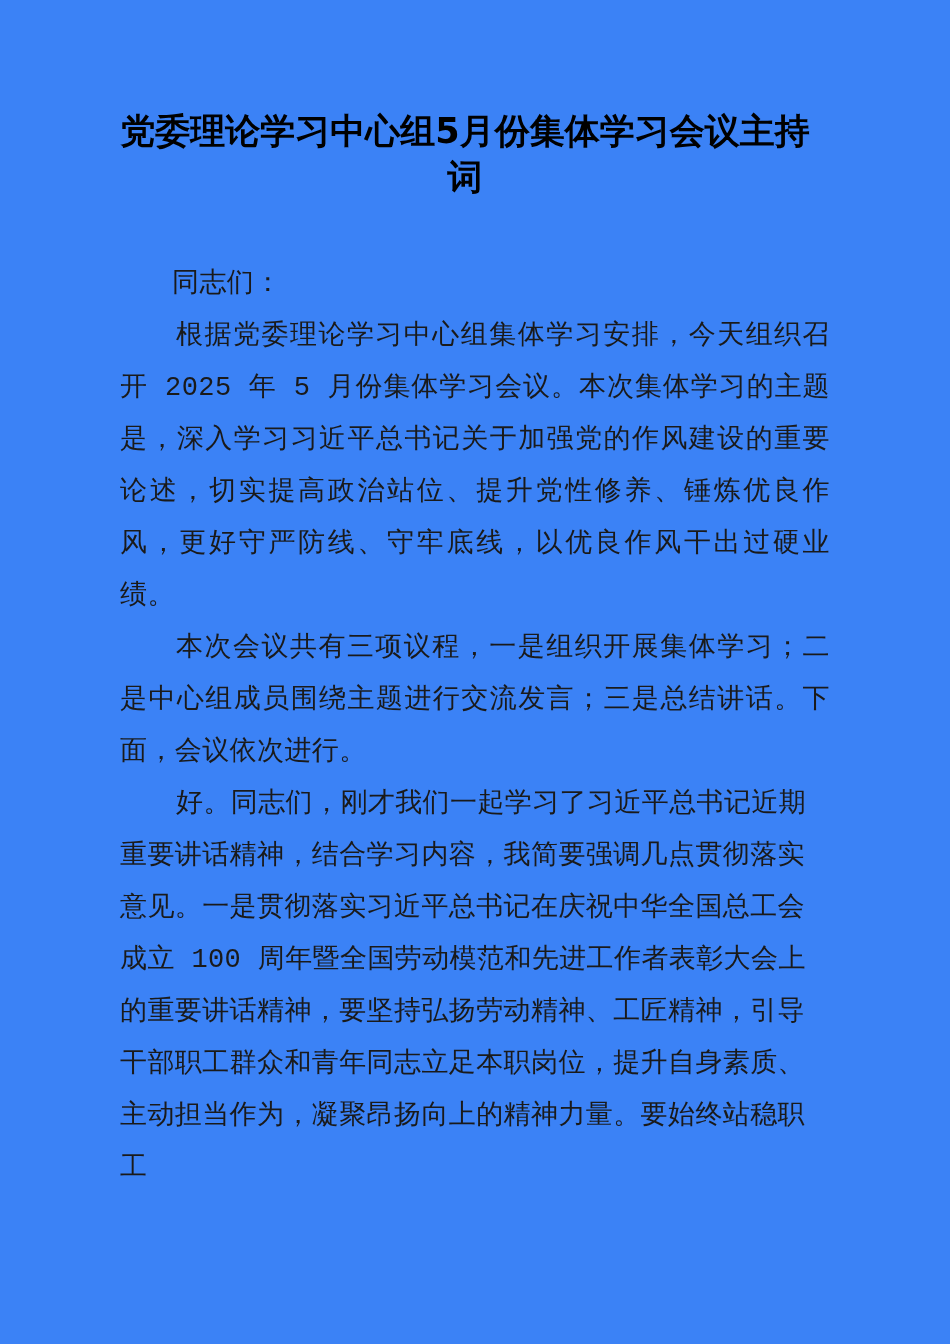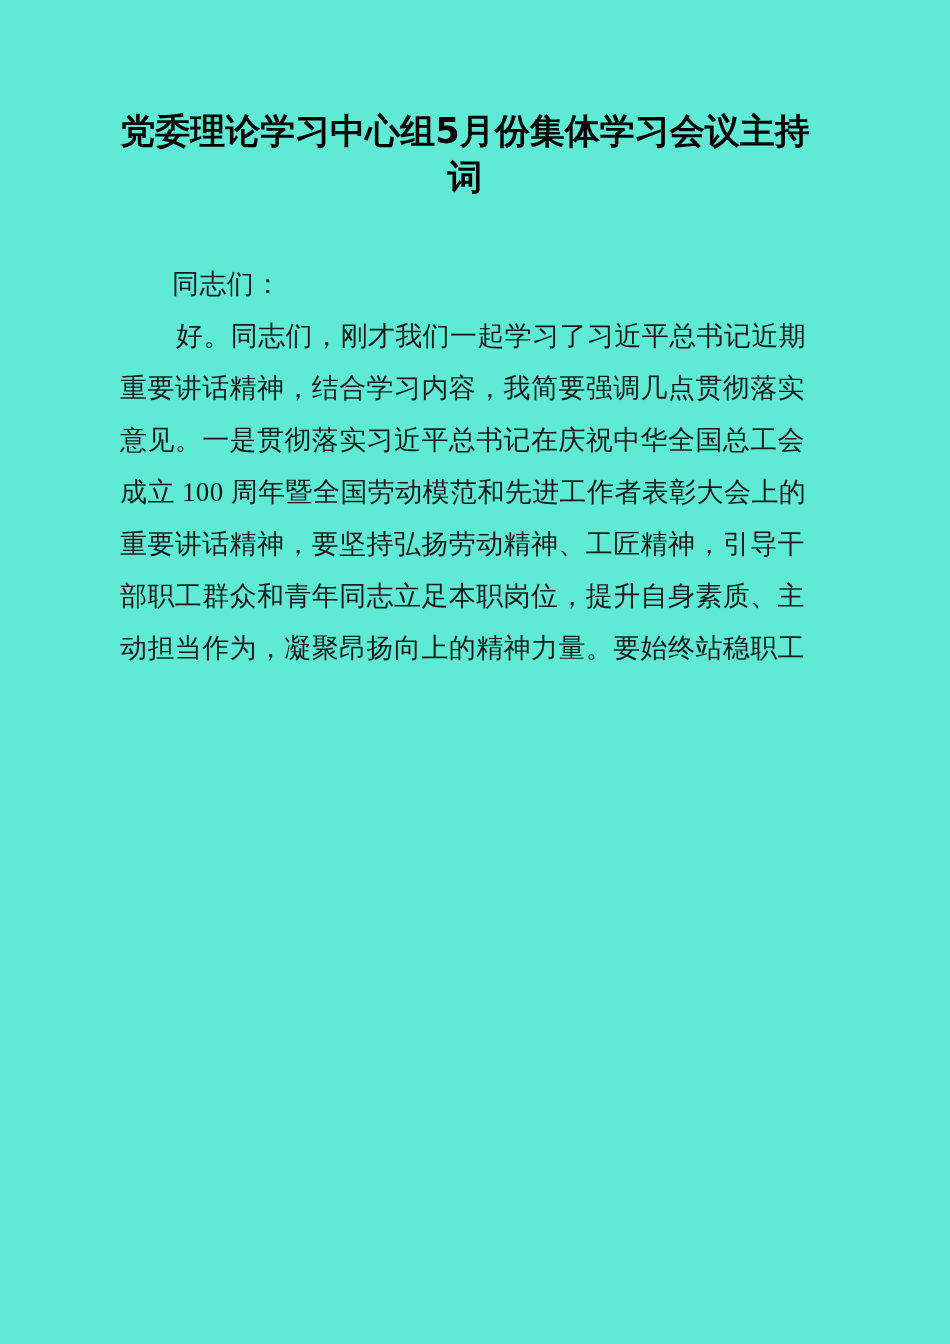--- a/index.html
+++ b/index.html
@@ -4,21 +4,21 @@
 <style>
   html, body {
     margin: 0;
     padding: 0;
     background: #ffffff;
   }
   .page {
     position: relative;
     width: 950px;
     height: 1344px;
-    background: #5eead4;
+    background: #3b82f6;
     margin: 0 auto;
     overflow: hidden;
     box-sizing: border-box;
   }
   .doc-body {
     position: absolute;
     left: 120px;
     top: 0;
     width: 710px;
     height: 1344px;
@@ -32,21 +32,21 @@
     color: #000000;
     margin: 0;
     padding-top: 108px;
     letter-spacing: 0px;
     width: 690px;
   }
   .body-block {
     padding-top: 58px;
   }
   p.para {
-    font-family: Liberation Serif, serif;
+    font-family: Liberation Mono, monospace;
     font-size: 27px;
     line-height: 52px;
     color: #1a1a1a;
     margin: 0;
     text-align: justify;
     text-justify: inter-character;
     text-indent: 56px;
     letter-spacing: 0.4px;
     word-break: break-all;
   }
@@ -62,21 +62,23 @@
 
 <div class="page">
   <div class="doc-body">
 
     <h1 class="doc-title">党委理论学习中心组5月份集体学习会议主持词</h1>
 
     <div class="body-block">
 
       <p class="para tight-indent">同志们：</p>
 
+      <p class="para">根据党委理论学习中心组集体学习安排，今天组织召开 2025 年 5 月份集体学习会议。本次集体学习的主题是，深入学习习近平总书记关于加强党的作风建设的重要论述，切实提高政治站位、提升党性修养、锤炼优良作风，更好守严防线、守牢底线，以优良作风干出过硬业绩。</p>
 
+      <p class="para">本次会议共有三项议程，一是组织开展集体学习；二是中心组成员围绕主题进行交流发言；三是总结讲话。下面，会议依次进行。</p>
 
 
 
       <p class="para last">好。同志们，刚才我们一起学习了习近平总书记近期重要讲话精神，结合学习内容，我简要强调几点贯彻落实意见。一是贯彻落实习近平总书记在庆祝中华全国总工会成立 100 周年暨全国劳动模范和先进工作者表彰大会上的重要讲话精神，要坚持弘扬劳动精神、工匠精神，引导干部职工群众和青年同志立足本职岗位，提升自身素质、主动担当作为，凝聚昂扬向上的精神力量。要始终站稳职工</p>
 
     </div>
   </div>
 </div>
 
 </body></html>

